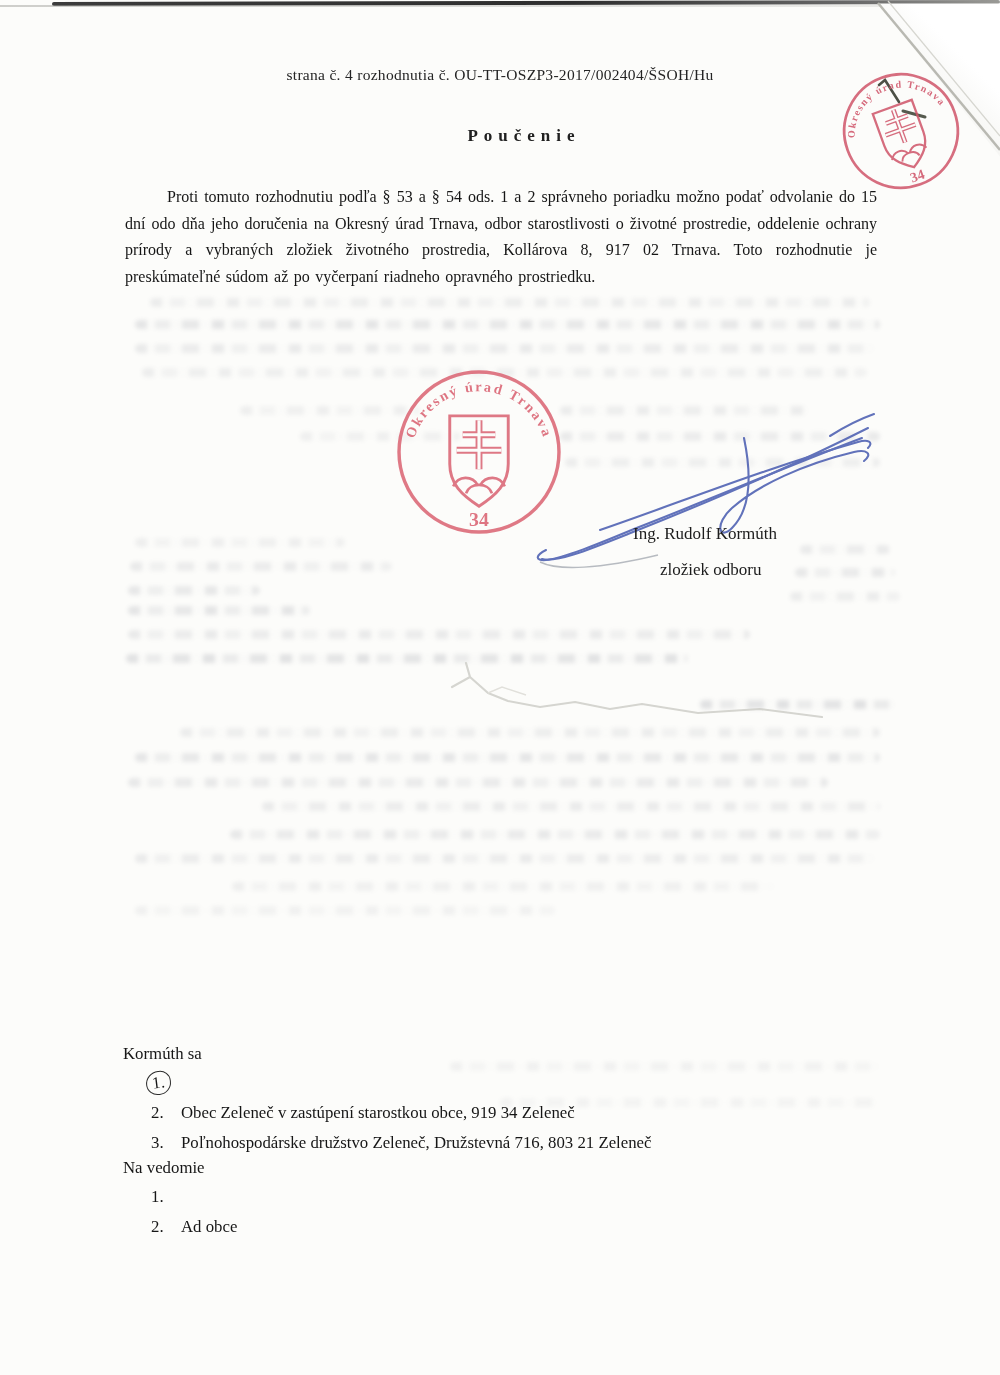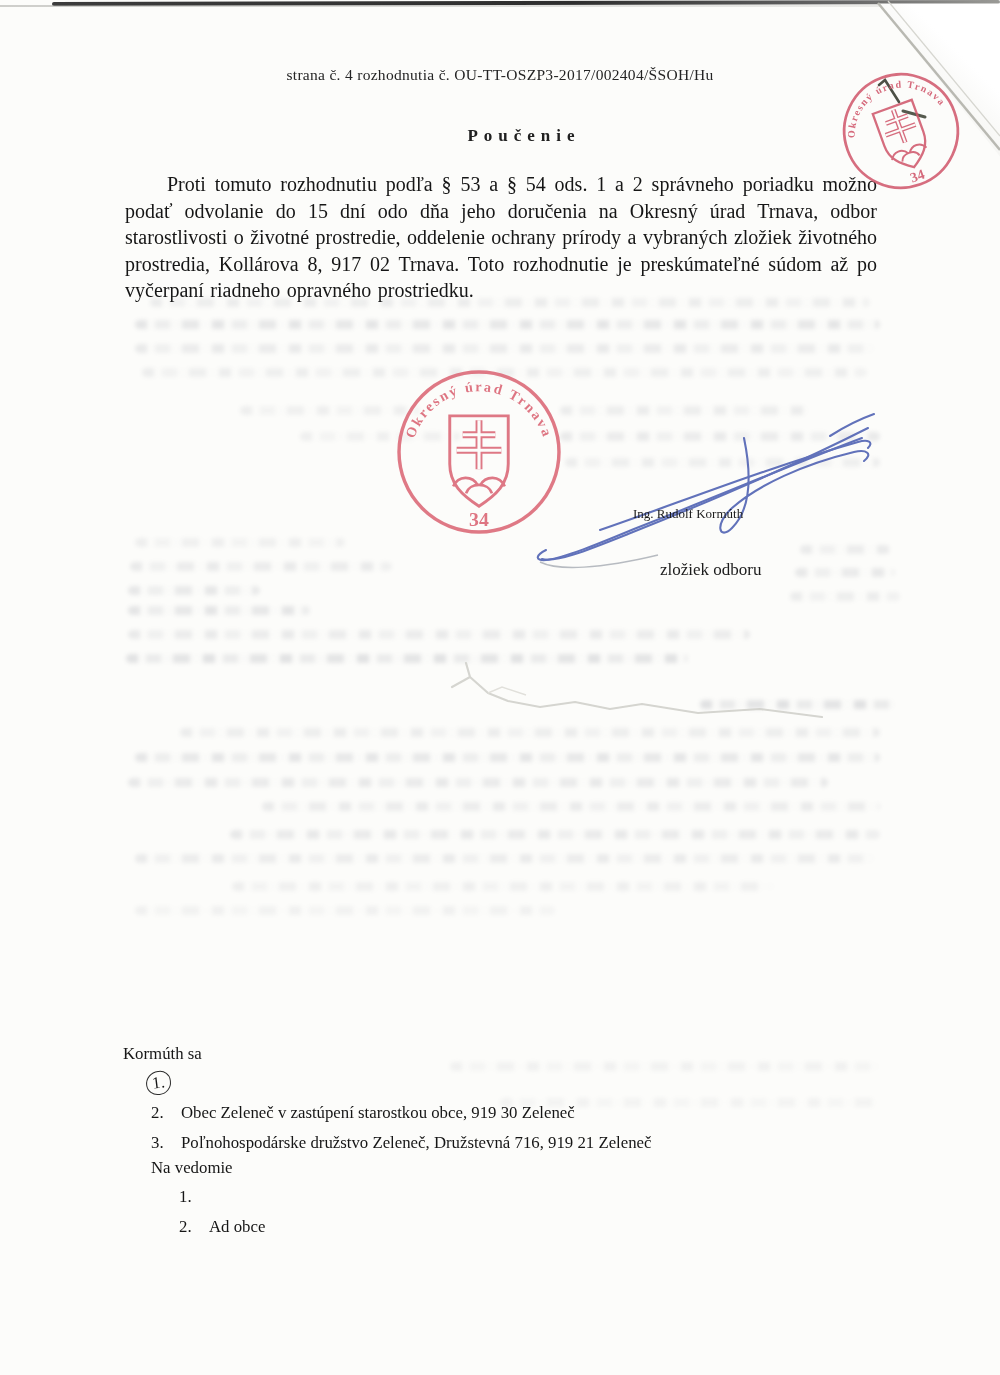--- a/index.html
+++ b/index.html
@@ -28,40 +28,40 @@
   
   .header-line{
     position:absolute; top:66px; left:0; width:100%;
     text-align:center; font-size:15.5px; letter-spacing:.3px; color:#242424;
   }
   .doc-title{
     position:absolute; top:126px; left:0; width:100%;
     text-align:center; font-size:17px; font-weight:bold; letter-spacing:6px; color:#202020;margin-left:24px;
   }
   .body-par{
-    position:absolute; left:125px; top:171px; width:752px;
-    font-size:20px; line-height:26.5px; text-align:justify; text-indent:42px;
+    position:absolute; left:125px; top:184px; width:752px;
+    font-size:16px; line-height:26.5px; text-align:justify; text-indent:42px;
     word-spacing:1.5px; color:#161616;
   }
   
   .sm{
     position:absolute; height:9px; border-radius:5px; pointer-events:none;
     background:repeating-linear-gradient(90deg,
       rgba(108,112,126,.85) 0 12px, rgba(108,112,126,.06) 12px 20px,
       rgba(108,112,126,.55) 20px 35px, rgba(108,112,126,.08) 35px 47px,
       rgba(108,112,126,.75) 47px 64px, rgba(108,112,126,.05) 64px 77px);
     filter:blur(2.3px);
   }
   
   .stamp{position:absolute; pointer-events:none;}
   .stamp-main{left:393px; top:366px; width:172px; height:172px; opacity:.93;}
   .stamp-corner{left:840px; top:70px; width:122px; height:122px; transform:rotate(-20deg); opacity:.95;}
   
   .sig-svg{position:absolute; left:536px; top:412px; width:344px; height:158px; pointer-events:none;}
-  .signer-name{position:absolute; left:633px; top:506px; font-size:13px; color:#1c1c1c;}
+  .signer-name{position:absolute; left:633px; top:524px; font-size:17px; color:#1c1c1c;}
   .signer-role{position:absolute; left:660px; top:560px; font-size:17px; color:#1c1c1c;}
   
   .crease-svg{position:absolute; left:430px; top:645px; width:420px; height:90px; pointer-events:none; opacity:.85;}
   
   .list-block{position:absolute; left:123px; font-size:16.8px; color:#161616;}
   .list-label{margin:0 0 6px 0;}
   .list-row{display:flex; margin:0 0 5px 28px; line-height:25px; align-items:baseline;}
   .list-num{width:30px; flex:0 0 30px;}
   .circled{
     display:inline-block; width:23px; height:22px; line-height:21px; text-align:center;
@@ -180,29 +180,29 @@
   <div class="signer-name">Ing. Rudolf Kormúth</div>
   <div class="signer-role">zložiek odboru</div>
 
   <div class="list-block" style="top:1044px;">
     <p class="list-label">Kormúth sa</p>
     <div class="list-row">
       <span class="list-num"><span class="circled">1.</span></span>
     </div>
     <div class="list-row">
       <span class="list-num">2.</span>
-      <span>Obec Zeleneč v zastúpení starostkou obce, 919 30 Zeleneč</span>
+      <span>Obec Zeleneč v zastúpení starostkou obce, 919 34 Zeleneč</span>
     </div>
     <div class="list-row">
       <span class="list-num">3.</span>
-      <span>Poľnohospodárske družstvo Zeleneč, Družstevná 716, 919 21 Zeleneč</span>
+      <span>Poľnohospodárske družstvo Zeleneč, Družstevná 716, 803 21 Zeleneč</span>
     </div>
   </div>
 
-  <div class="list-block" style="top:1158px;margin-left:28px;">
+  <div class="list-block" style="top:1158px;">
     <p class="list-label">Na vedomie</p>
     <div class="list-row">
       <span class="list-num">1.</span>
     </div>
     <div class="list-row">
       <span class="list-num">2.</span>
       <span>Ad obce</span>
     </div>
   </div>
 

